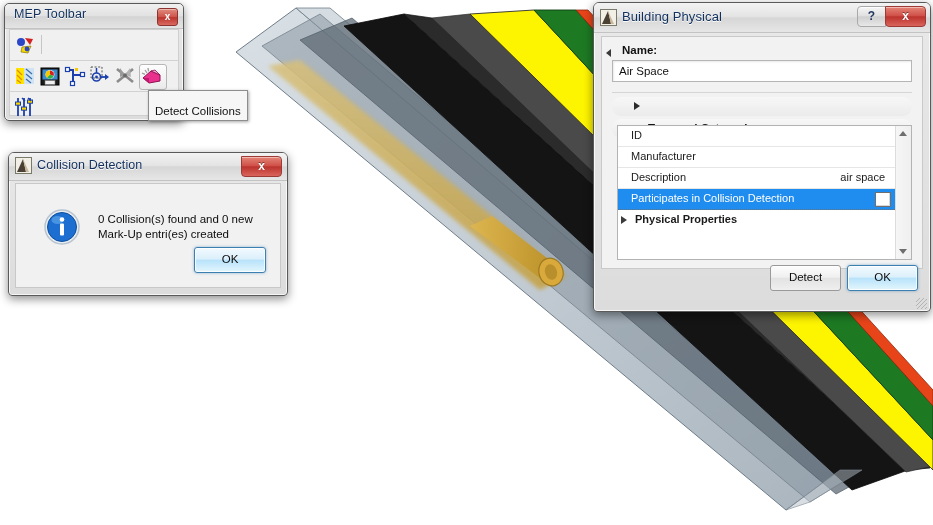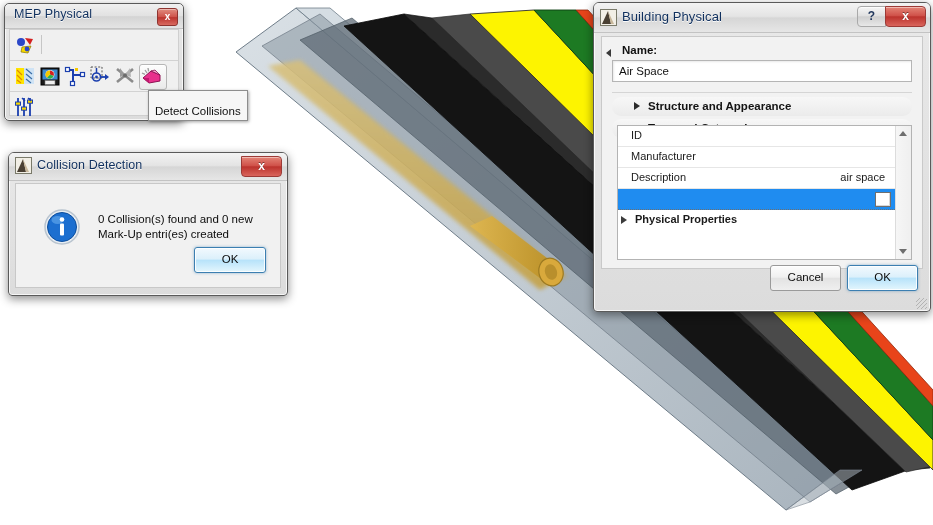--- a/index.html
+++ b/index.html
@@ -246,21 +246,21 @@
     <polygon points="470,226 492,216 560,268 545,282" fill="url(#ductG2)" opacity=".9"></polygon>
     <ellipse cx="551" cy="272" rx="12" ry="14" fill="#d9a93c" stroke="#9c7a22" stroke-width="1.2" transform="rotate(-18 551 272)"></ellipse>
     <ellipse cx="551" cy="272" rx="6" ry="8" fill="#b98f2c" transform="rotate(-18 551 272)"></ellipse>
   </g>
 
   <polygon points="786,510 840,470 862,470 810,502" fill="#b3bdc6" fill-opacity=".5" stroke="#7d8893" stroke-width=".6"></polygon>
 </svg>
 
 <div class="win" id="mep">
   <div class="titlebar">
-    <span class="title">MEP Physical</span>
+    <span class="title">MEP Toolbar</span>
     <div class="mep-close">x</div>
   </div>
   <div class="mep-inner">
 
     <div class="mep-row r1">
       <svg class="tb-ico" style="left:5px" viewBox="0 0 22 22">
         <circle cx="6" cy="8" r="4" fill="#2b47c8"></circle>
         <path d="M10 4 L18 5 L15 11 Z" fill="#d32020"></path>
         <path d="M7 13 L16 12 L13 19 L6 18 Z" fill="#f5d800" stroke="#8a7600" stroke-width=".7"></path>
         <circle cx="12" cy="15" r="2.4" fill="#2b47c8"></circle>
@@ -368,52 +368,52 @@
 
   <div class="bm-panel">
     <div class="collapse-arrow"></div>
     <div class="lbl-name">Name:</div>
     <div class="txtfield">Air Space</div>
 
     <div class="hr" style="top:55px"></div>
 
     <div class="acc" style="top:60px">
       <span class="tw closed"></span>
-      <span class="atxt">Structure and Appearance</span>
     </div>
     <div class="acc" style="top:82px">
       <span class="tw open"></span>
       <span class="atxt">Tags and Categories</span>
     </div>
 
     <div class="grid">
       <div class="grow">
         <span class="gk">ID</span>
         <span class="gv"></span>
       </div>
       <div class="grow">
         <span class="gk">Manufacturer</span>
         <span class="gv"></span>
       </div>
       <div class="grow">
         <span class="gk">Description</span>
         <span class="gv">air space</span>
       </div>
       <div class="grow sel">
+        <span class="gk">Participates in Collision Detection</span>
         <span class="gcheck"></span>
       </div>
       <div class="grow section">
         <span class="tw"></span>
         <span class="gk">Physical Properties</span>
       </div>
       <div class="gscroll">
         <span class="arw up"></span>
         <span class="arw dn"></span>
       </div>
     </div>
   </div>
 
   <div class="bm-foot">
-    <div class="btn" id="bm-cancel">Cancel</div>
+    <div class="btn" id="bm-cancel">Detect</div>
     <div class="btn default" id="bm-ok">OK</div>
   </div>
   <div class="grip"></div>
 </div>
 
 </body></html>

